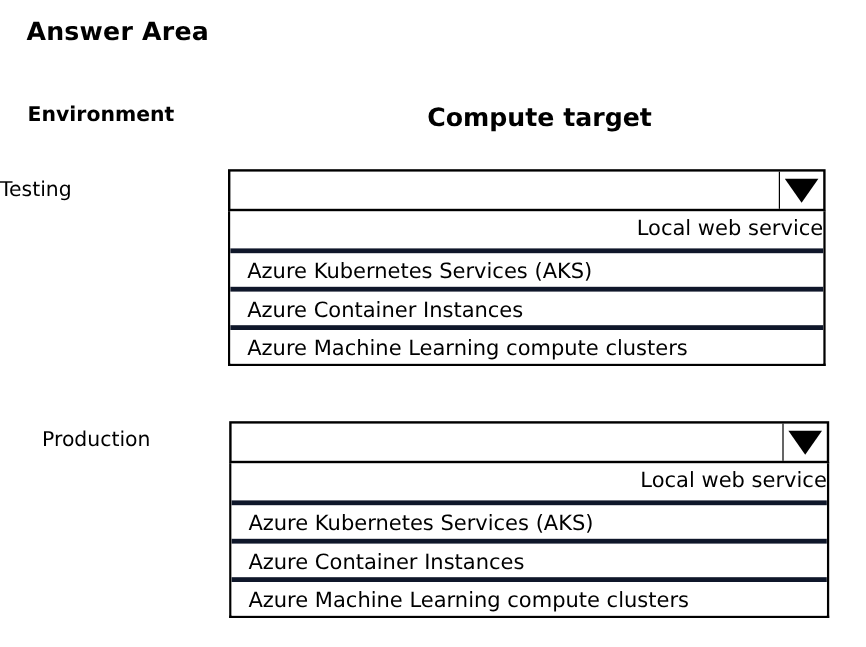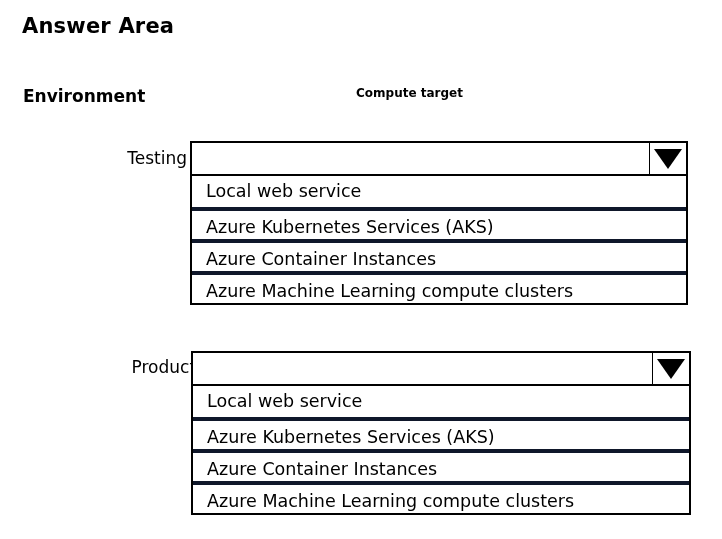--- a/index.html
+++ b/index.html
@@ -32,33 +32,32 @@
     top: 86px;
     font-size: 17px;
     font-weight: bold;
     white-space: nowrap;
   }
 
   #col-header-compute {
     position: absolute;
     left: 356px;
     top: 86px;
-    font-size: 12px;
+    font-size: 21px;
     font-weight: bold;
     white-space: nowrap;
   }
 
   .env-label {
     position: absolute;
     width: 150px;
-    text-align: right;
+    text-align: left;
     font-size: 17px;
     font-weight: normal;
     white-space: nowrap;
-    padding-left: 37px;
   }
   #env-label-testing  { left: 0px; top: 148px; }
   #env-label-production { left: 0px; top: 357px; margin-left: 35px; }
 
   
   .dropdown {
     position: absolute;
     box-sizing: border-box;
   }
 
@@ -108,20 +107,21 @@
     height: 32px;
     line-height: 32px;
     padding-left: 14px;
     font-size: 17.5px;
     white-space: nowrap;
     border-top: 4px solid #0f172a;
     background: #ffffff;
   }
   .dd-option:first-child {
     border-top: none;
+    text-align: right;
   }
 
   
   #dropdown-testing {
     left: 190px;
     top: 141px;
     width: 498px;
   }
   
   #dropdown-production {

